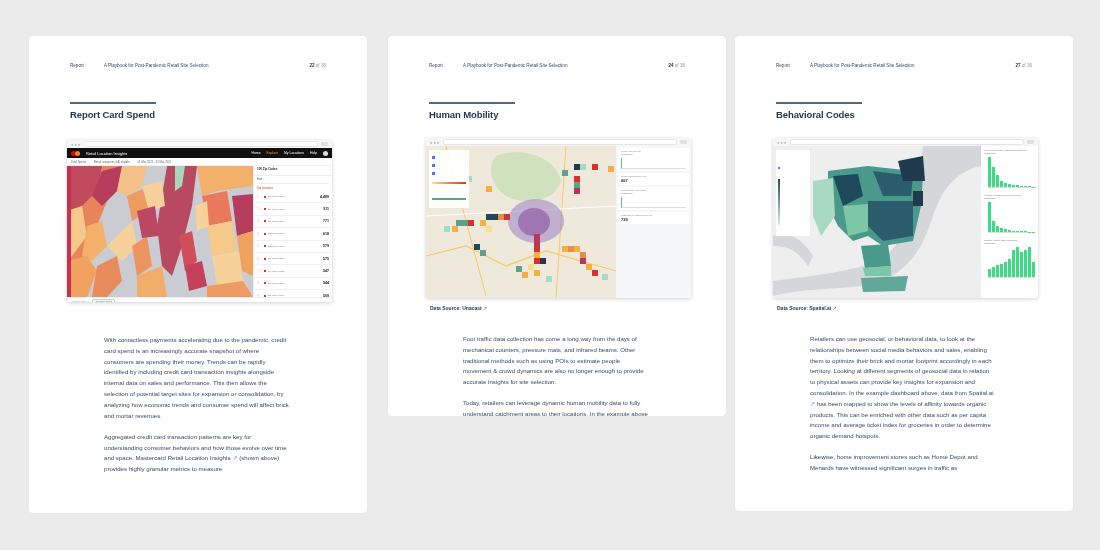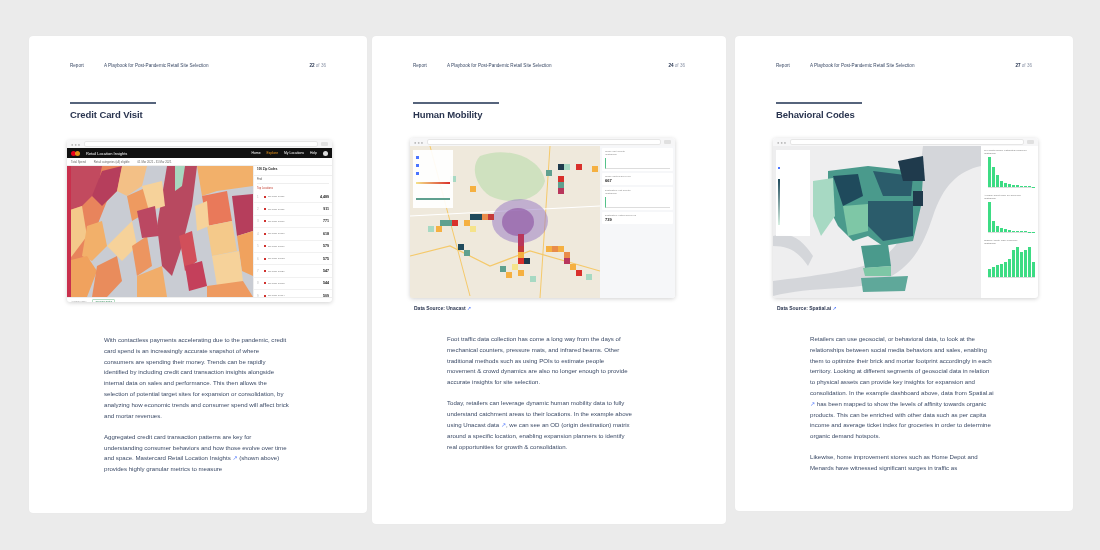--- a/index.html
+++ b/index.html
@@ -9,21 +9,21 @@
     font-family: "Liberation Sans", sans-serif;
     position: relative;
   }
   .page {
     position: absolute; top: 36px; width: 338px; height: 477px;
     background: #ffffff; border-radius: 4px;
     box-shadow: 0 0 1px rgba(0,0,0,0.06);
     overflow: hidden;
   }
   .p1 { left: 29px; }
-  .p2 { left: 372px; height: 488px; padding-left: 16px; }
+  .p2 { left: 388px; height: 380px; }
   .p3 { left: 735px; height: 475px; }
 
   .runhead {
     position: absolute; top: 27px; left: 41px; right: 41px;
     font-size: 4.6px; color: #3b4a66; display: flex; align-items: center;
   }
   .runhead .rh-report { width: 34px; }
   .runhead .rh-title { flex: 1; }
   .runhead .rh-num b { font-weight: 700; color: #1f2d4a; }
   .runhead .rh-num span { color: #8a93a6; }
@@ -106,21 +106,21 @@
 </head>
 <body>
 
 <div class="page p1">
   <div class="runhead">
     <span class="rh-report">Report</span>
     <span class="rh-title">A Playbook for Post-Pandemic Retail Site Selection</span>
     <span class="rh-num"><b>22</b> <span>of 36</span></span>
   </div>
   <div class="rule"></div>
-  <div class="sec-title">Credit Card Visit</div>
+  <div class="sec-title">Report Card Spend</div>
 
   <div class="shot">
     <div class="browserbar">
       <span class="dots">●●●</span>
       <span class="url"></span>
       <span class="menu"></span>
     </div>
     <div class="mc-nav">
       <span class="mc-logo">
           <i></i>

